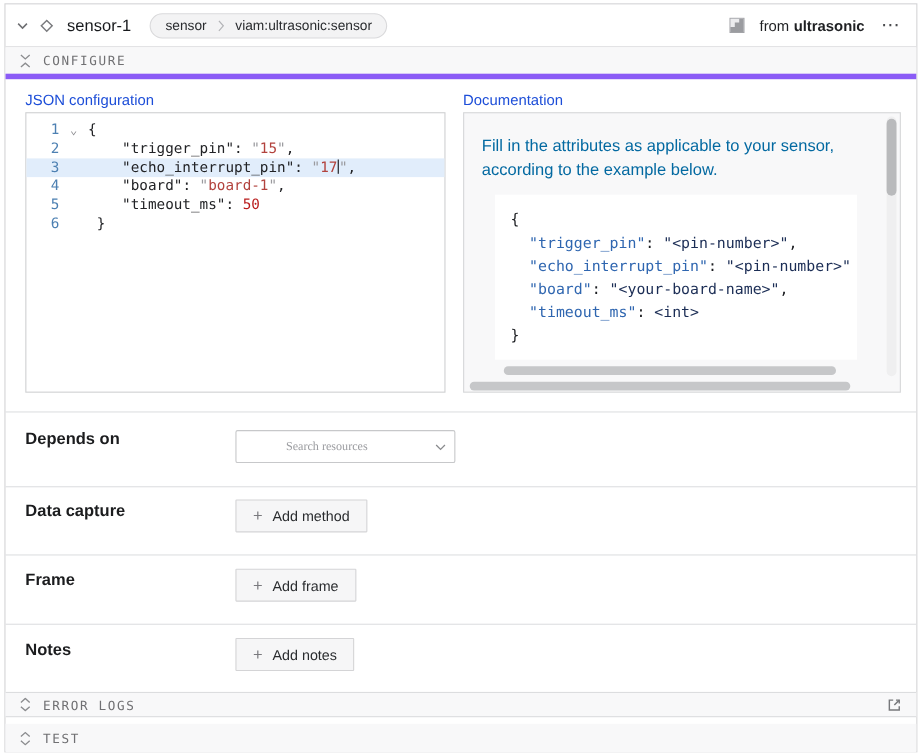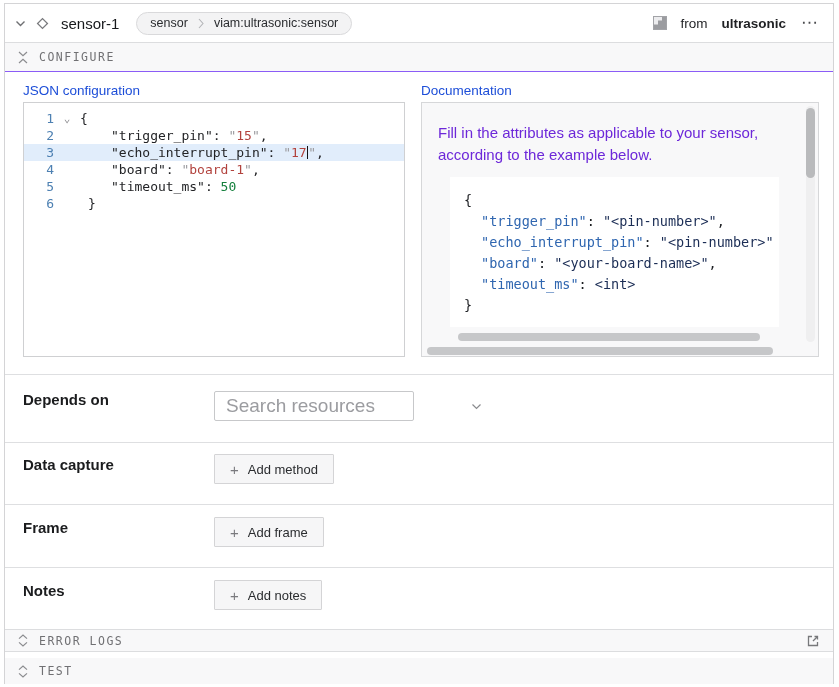--- a/index.html
+++ b/index.html
@@ -12,30 +12,30 @@
   .hdr { position:absolute; left:0; top:0; width:100%; height:39px;
     border-bottom:1px solid #dcdddf; display:flex; align-items:center;
     padding:0 12px 0 10px; }
   .hdr-left { display:flex; align-items:center; gap:9px; }
   .res-name { font-size:15px; font-weight:normal; color:#17191c; margin-left:2px; }
   .pill { display:inline-flex; align-items:center; gap:10px; height:23px;
     padding:0 13px; border:1px solid #d9d9db; background:#f3f3f4;
     border-radius:999px; font-size:12.5px; color:#2a2c2f; margin-left:8px;text-align:center; }
   .hdr-right { margin-left:auto; display:flex; align-items:center; gap:13px; }
   .from-txt { font-size:13.5px; color:#1f2023; }
-  .from-txt b { margin-left:14px; }
+  .from-txt b { margin-left:4px; }
   .dots { font-size:17px; color:#4a4b4e; letter-spacing:1px; line-height:10px;
     cursor:pointer; padding:0 2px; }
 
   
   .bar { position:absolute; left:0; width:100%; display:flex; align-items:center;
     gap:11px; background:#f8f8f9; padding:0 13px; }
   .bar-label { font-family:"DejaVu Sans Mono", monospace; font-size:11.5px;
     letter-spacing:1.5px; color:#707073; }
-  .bar-configure { top:39px; height:29px; border-bottom:1px solid #8b5cf6; }
+  .bar-configure { top:39px; height:29px; border-bottom:5px solid #8b5cf6; }
   .bar-errorlogs { top:625px; height:23px; border-top:1px solid #dcdddf;
     border-bottom:1px solid #dcdddf; }
   .bar-test { top:654px; height:26px; }
   .bar-spacer { margin-left:auto; }
 
   
   .panel-label { position:absolute; font-size:13.5px; color:#1d4ed8; }
 
   
   .editor { position:absolute; left:18px; top:98px; width:382px; height:255px;
@@ -46,29 +46,29 @@
   .ed-num { width:30px; flex:none; text-align:right; color:#4d80b2; }
   .ed-fold { width:26px; flex:none; text-align:center; color:#8a8a8e;
     font-size:11px; }
   .ed-code { white-space:pre; }
   .ed-ind { padding-left:31px; }
   .ed-ind0 { padding-left:8px; }
   .tk-key { color:#222326; }
   .tk-pun { color:#222326; }
   .tk-q { color:#9a9a9e; }
   .tk-str { color:#b2423d; }
-  .tk-num { color:#15803d; }
+  .tk-num { color:#b91c1c; }
   .caret { display:inline-block; width:1.5px; height:13px; background:#101114;
     vertical-align:-2px; }
 
   
   .doc-panel { position:absolute; left:416px; top:98px; width:398px; height:255px;
     border:1px solid #d6d7d9; background:#f8f8f9; overflow:hidden; }
   .doc-intro { position:absolute; left:16px; top:19px; width:350px;
-    font-size:15px; line-height:22px; color:#6d28d9; }
+    font-size:15px; line-height:22px; color:#0369a1; }
   .doc-code { position:absolute; left:28px; top:74px; width:329px; height:150px;
     background:#fff; padding:13px 0 0 14px;
     font-family:"DejaVu Sans Mono", monospace; font-size:13.5px;
     line-height:21px; overflow:hidden; }
   .doc-line { white-space:pre; }
   .ind2 { padding-left:17px; }
   .dk-key { color:#2f66b0; }
   .dk-val { color:#1b2d55; }
   .dk-pun { color:#1b1d21; }
   .hthumb { position:absolute; height:8px; border-radius:4px; background:#c6c7c9; }
@@ -77,22 +77,22 @@
   .vthumb { position:absolute; right:3px; top:5px; width:9px; height:70px;
     border-radius:5px; background:#b9babc; }
 
   
   .divider { position:absolute; left:0; width:100%; border-top:1px solid #dedfe1; }
   .row-label { position:absolute; left:18px; font-size:15px; font-weight:bold;
     color:#1b1c1e; }
   .select { position:absolute; left:209px; top:387px; width:200px; height:30px;
     border:1px solid #c7c8ca; border-radius:2px; background:#fff;
     display:flex; align-items:center; padding:0 11px; cursor:pointer; }
-  .select input { border:none; outline:none; flex:1; font-size:19px;
-    font-family:Liberation Sans, sans-serif; color:#2a2c2f; background:transparent; }
+  .select input { border:none; outline:none; flex:1; font-size:11px;
+    font-family:Liberation Serif, serif; color:#2a2c2f; background:transparent;margin-left:34px; }
   .select input::placeholder { color:#9b9ca0; }
   .btn { position:absolute; left:209px; height:30px; display:inline-flex;
     align-items:center; gap:9px; padding:0 15px; background:#f6f6f7;
     border:1px solid #d4d4d6; border-radius:1px; font-size:13px; color:#2a2c2f;
     cursor:pointer; font-family:"Liberation Sans", sans-serif; }
   .btn .plus { color:#7a7a7e; font-size:15px; line-height:1; }
 
   svg { display:block; }
 </style>
 </head>

